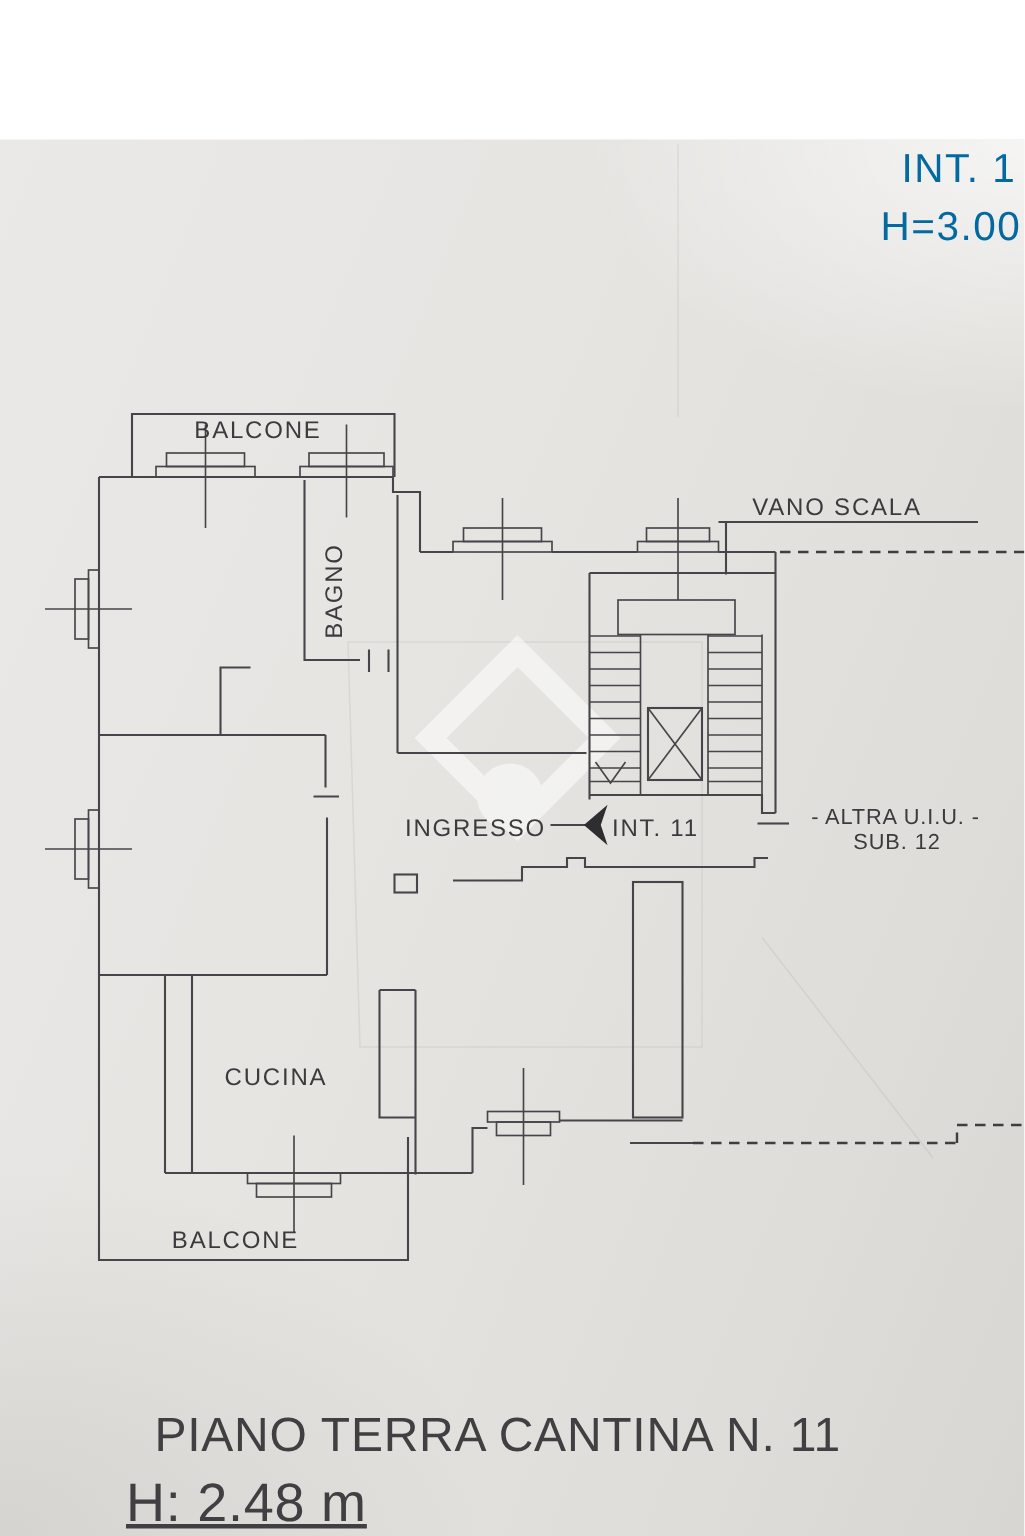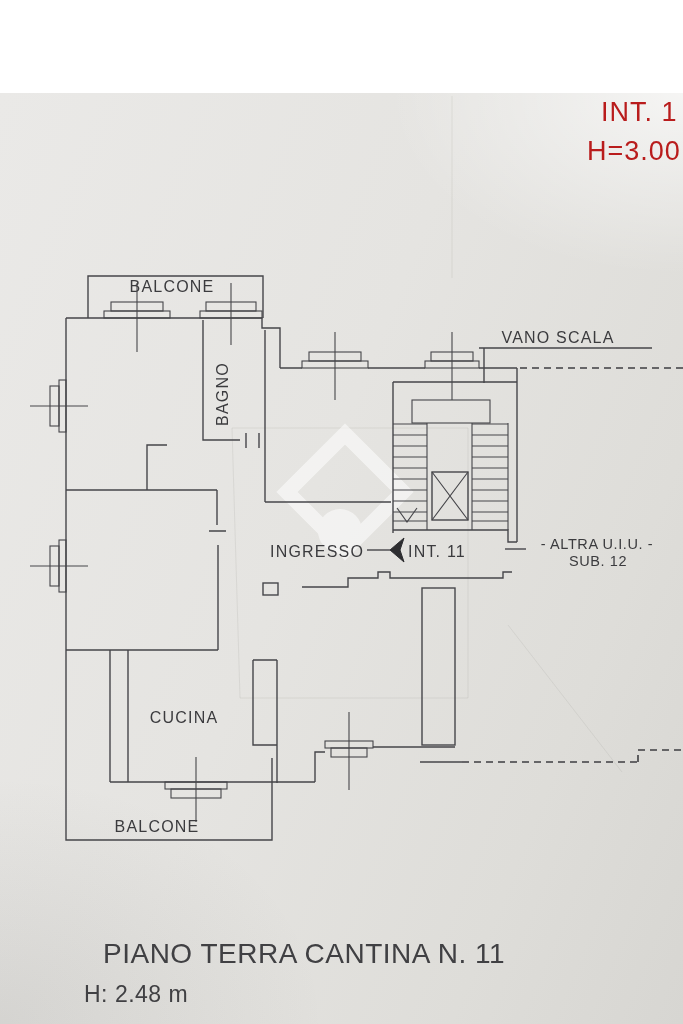--- a/index.html
+++ b/index.html
@@ -9,21 +9,21 @@
     font-family:"Liberation Sans", sans-serif;
   }
   .paper{
     position:absolute;left:0;top:93px;width:683px;height:931px;
     background:
       radial-gradient(ellipse 420px 260px at 100% 0%, rgba(255,255,255,.68), rgba(255,255,255,0) 70%),
       radial-gradient(ellipse 500px 380px at 0% 100%, rgba(60,60,55,.10), rgba(60,60,55,0) 65%),
       linear-gradient(112deg,#eae9e7 0%,#e5e4e1 45%,#deddd9 78%,#d7d6d2 100%);
   }
   .hdr{
-    position:absolute;color:#b91c1c;white-space:nowrap;letter-spacing:1px;
+    position:absolute;color:#0369a1;white-space:nowrap;letter-spacing:1px;
     font-size:27px;
   }
   .ftr{
     position:absolute;color:#404043;white-space:nowrap;letter-spacing:.5px;
   }
   svg{position:absolute;left:0;top:0;}
   svg text{fill:#3b3b3e;font-family:"Liberation Sans",sans-serif;}
   .plan-label{font-size:16px;letter-spacing:1.2px;}
   .plan-label-sm{font-size:14.5px;letter-spacing:.6px;}
   .wall{stroke:#46464a;stroke-width:1.4;fill:none;}
@@ -161,14 +161,14 @@
   <text class="plan-label" x="228" y="394" text-anchor="middle" transform="rotate(-90 228 394)">BAGNO</text>
   <text class="plan-label" x="558" y="343" text-anchor="middle">VANO SCALA</text>
   <text class="plan-label" x="270" y="557">INGRESSO</text>
   <text class="plan-label" x="408" y="557">INT. 11</text>
   <text class="plan-label-sm" x="597" y="549" text-anchor="middle">- ALTRA U.I.U. -</text>
   <text class="plan-label-sm" x="598" y="566" text-anchor="middle">SUB. 12</text>
   <text class="plan-label" x="184" y="723" text-anchor="middle">CUCINA</text>
   <text class="plan-label" x="157" y="832" text-anchor="middle">BALCONE</text>
 </svg>
 
-<div class="ftr" style="left:103px;top:938px;font-size:28px;">PIANO TERRA CANTINA N. 11</div>
-<div class="ftr" style="left:84px;top:981px;font-size:23px;">H: 2.48 m</div>
+<div class="ftr" style="left:103px;top:938px;font-size:32px;">PIANO TERRA CANTINA N. 11</div>
+<div class="ftr" style="left:84px;top:981px;font-size:36px;text-decoration:underline;">H: 2.48 m</div>
 
 </body></html>

